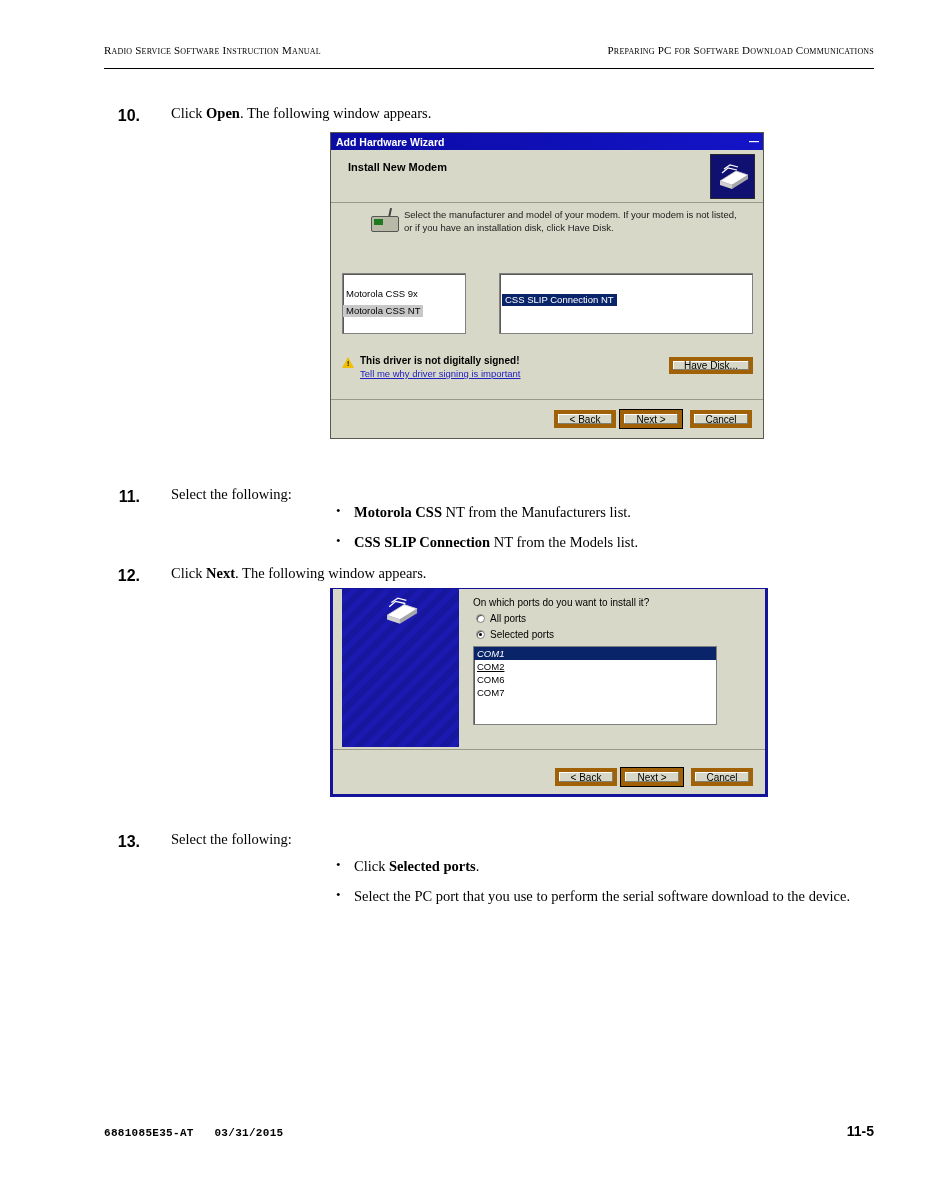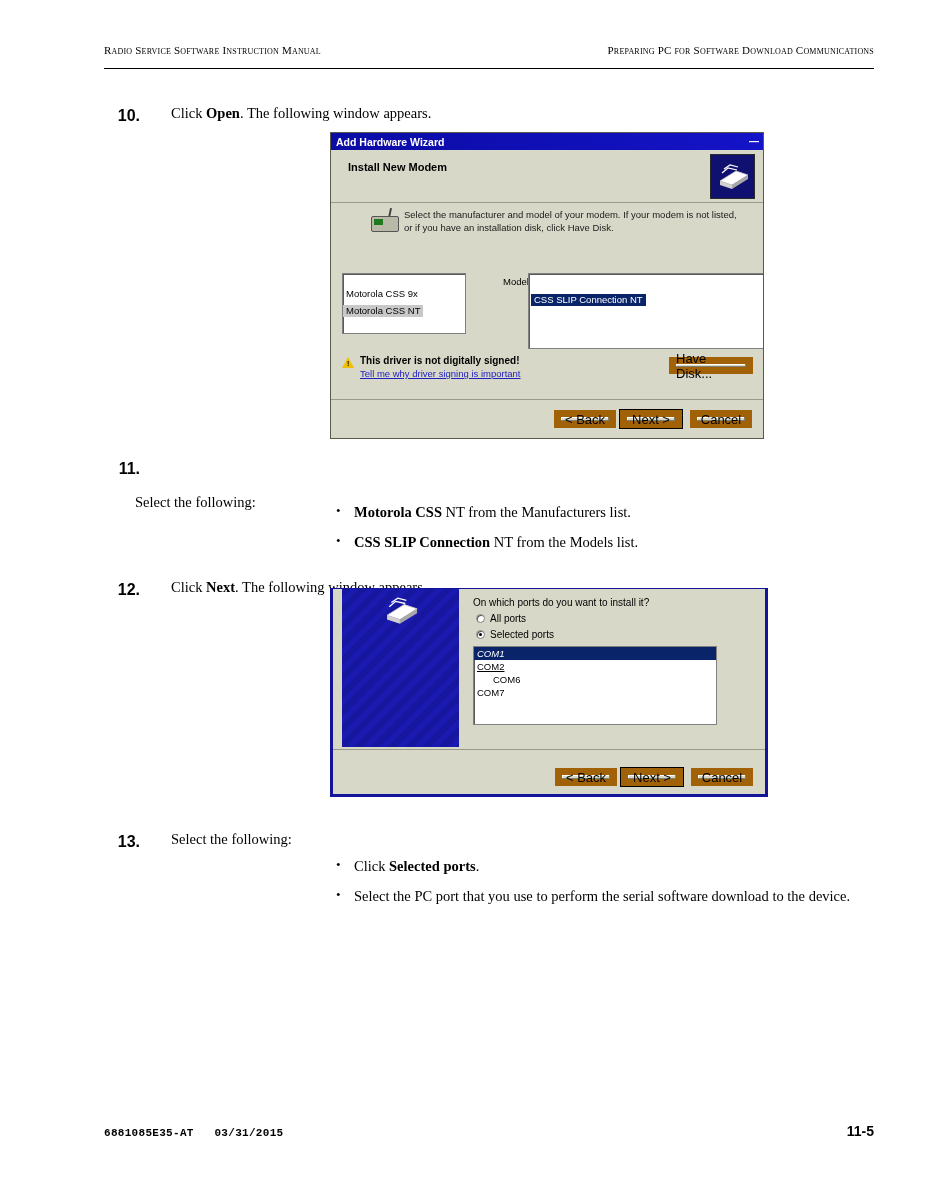--- a/index.html
+++ b/index.html
@@ -267,24 +267,24 @@
   .warn-link {
     position: absolute;
     left: 18px; top: 13px;
     font-size: 9.5px;
     color: #2020c0;
     text-decoration: underline;
   }
 
   .btn {
     background: #d8d8c8;
-    border: 7px solid #a16207;
+    border: 4px solid #a16207;
     box-shadow: inset -1px -1px 0 #808070, inset 1px 1px 0 #ffffff;
     font-family: "Liberation Sans", sans-serif;
-    font-size: 13px;
+    font-size: 10px;
     color: #000;
     display: flex;
     align-items: center;
     justify-content: center;
     box-sizing: border-box;
     cursor: default;
   }
   .dlg1-sep {
     position: absolute;
     left: 0; top: 266px;
@@ -417,21 +417,21 @@
     <div class="dlg1-instr">Select the manufacturer and model of your modem. If your modem is not listed, or if you have an installation disk, click Have Disk.</div>
 
     <div class="list-label" style="left:14px; top:143px;">Manufacturer</div>
     <div class="list-box" style="left:11px; top:140px; width:124px; height:61px;">
       <div style="height:14px;"></div>
       <div class="list-item">Motorola CSS 9x</div>
       <div class="list-item sel-gray" style="display:inline-block;">Motorola CSS NT</div>
     </div>
 
     <div class="list-label" style="left:172px; top:143px;">Models</div>
-    <div class="list-box" style="left:168px; top:140px; width:254px; height:76px;margin-left:29px;">
+    <div class="list-box" style="left:168px; top:140px; width:254px; height:61px;">
       <div style="height:15px;"></div>
       <div class="list-item sel" style="display:inline-block; margin-left:2px;">CSS SLIP Connection NT</div>
     </div>
 
     <div class="warn-bar">
       <div class="warn-icon">
         <div class="tri"></div>
         <div class="bang">!</div>
       </div>
       <div class="warn-title">This driver is not digitally signed!</div>
@@ -440,37 +440,37 @@
 
     <div class="btn" style="position:absolute; left:338px; top:224px; width:84px; height:17px;">Have Disk...</div>
 
     <div class="dlg1-sep"></div>
     <div class="dlg1-footer-bg"></div>
     <div class="btn" style="position:absolute; left:223px; top:277px; width:62px; height:18px;">&lt; Back</div>
     <div class="btn" style="position:absolute; left:289px; top:277px; width:62px; height:18px; box-shadow: inset -1px -1px 0 #808070, inset 1px 1px 0 #ffffff, 0 0 0 1px #000;">Next &gt;</div>
     <div class="btn" style="position:absolute; left:359px; top:277px; width:62px; height:18px;">Cancel</div>
   </div>
 
-  <div class="step" style="left:104px; top:457px;flex-direction:column;">
+  <div class="step" style="left:104px; top:485px;">
     <span class="num">11.</span>
     <span class="txt">Select the following:</span>
   </div>
 
   <div class="bullets" style="left:336px; top:503px;">
     <div class="bullet">
       <span class="dot">•</span>
       <span class="btxt"><b>Motorola CSS</b><span> NT from the Manufacturers list.</span></span>
     </div>
     <div class="bullet">
       <span class="dot">•</span>
       <span class="btxt"><b>CSS SLIP Connection</b><span> NT from the Models list.</span></span>
     </div>
   </div>
 
-  <div class="step" style="left:104px; top:564px;margin-top:14px;">
+  <div class="step" style="left:104px; top:564px;">
     <span class="num">12.</span>
     <span class="txt">
       <span>Click </span><b>Next</b><span>. The following window appears.</span>
     </span>
   </div>
 
   <div class="dlg2">
     <div class="dlg2-art">
       <div class="logo">
         <svg width="40" height="30" viewBox="0 0 34 28">
@@ -490,21 +490,21 @@
       <span>All ports</span>
     </div>
     <div class="radio-row" style="left:143px; top:40px;">
       <span class="radio on"></span>
       <span>Selected ports</span>
     </div>
 
     <div class="list-box" style="left:140px; top:57px; width:244px; height:79px;">
       <div class="list-item sel" style="line-height:13px;font-style:italic;">COM1</div>
       <div class="list-item" style="line-height:13px;text-decoration:underline;">COM2</div>
-      <div class="list-item" style="line-height:13px;margin-left:16px;">COM6</div>
+      <div class="list-item" style="line-height:13px;">COM6</div>
       <div class="list-item" style="line-height:13px;">COM7</div>
     </div>
 
     <div class="dlg2-sep"></div>
     <div class="btn" style="position:absolute; left:222px; top:179px; width:62px; height:18px;">&lt; Back</div>
     <div class="btn" style="position:absolute; left:288px; top:179px; width:62px; height:18px; box-shadow: inset -1px -1px 0 #808070, inset 1px 1px 0 #ffffff, 0 0 0 1px #000;">Next &gt;</div>
     <div class="btn" style="position:absolute; left:358px; top:179px; width:62px; height:18px;">Cancel</div>
   </div>
 
   <div class="step" style="left:104px; top:830px;">

